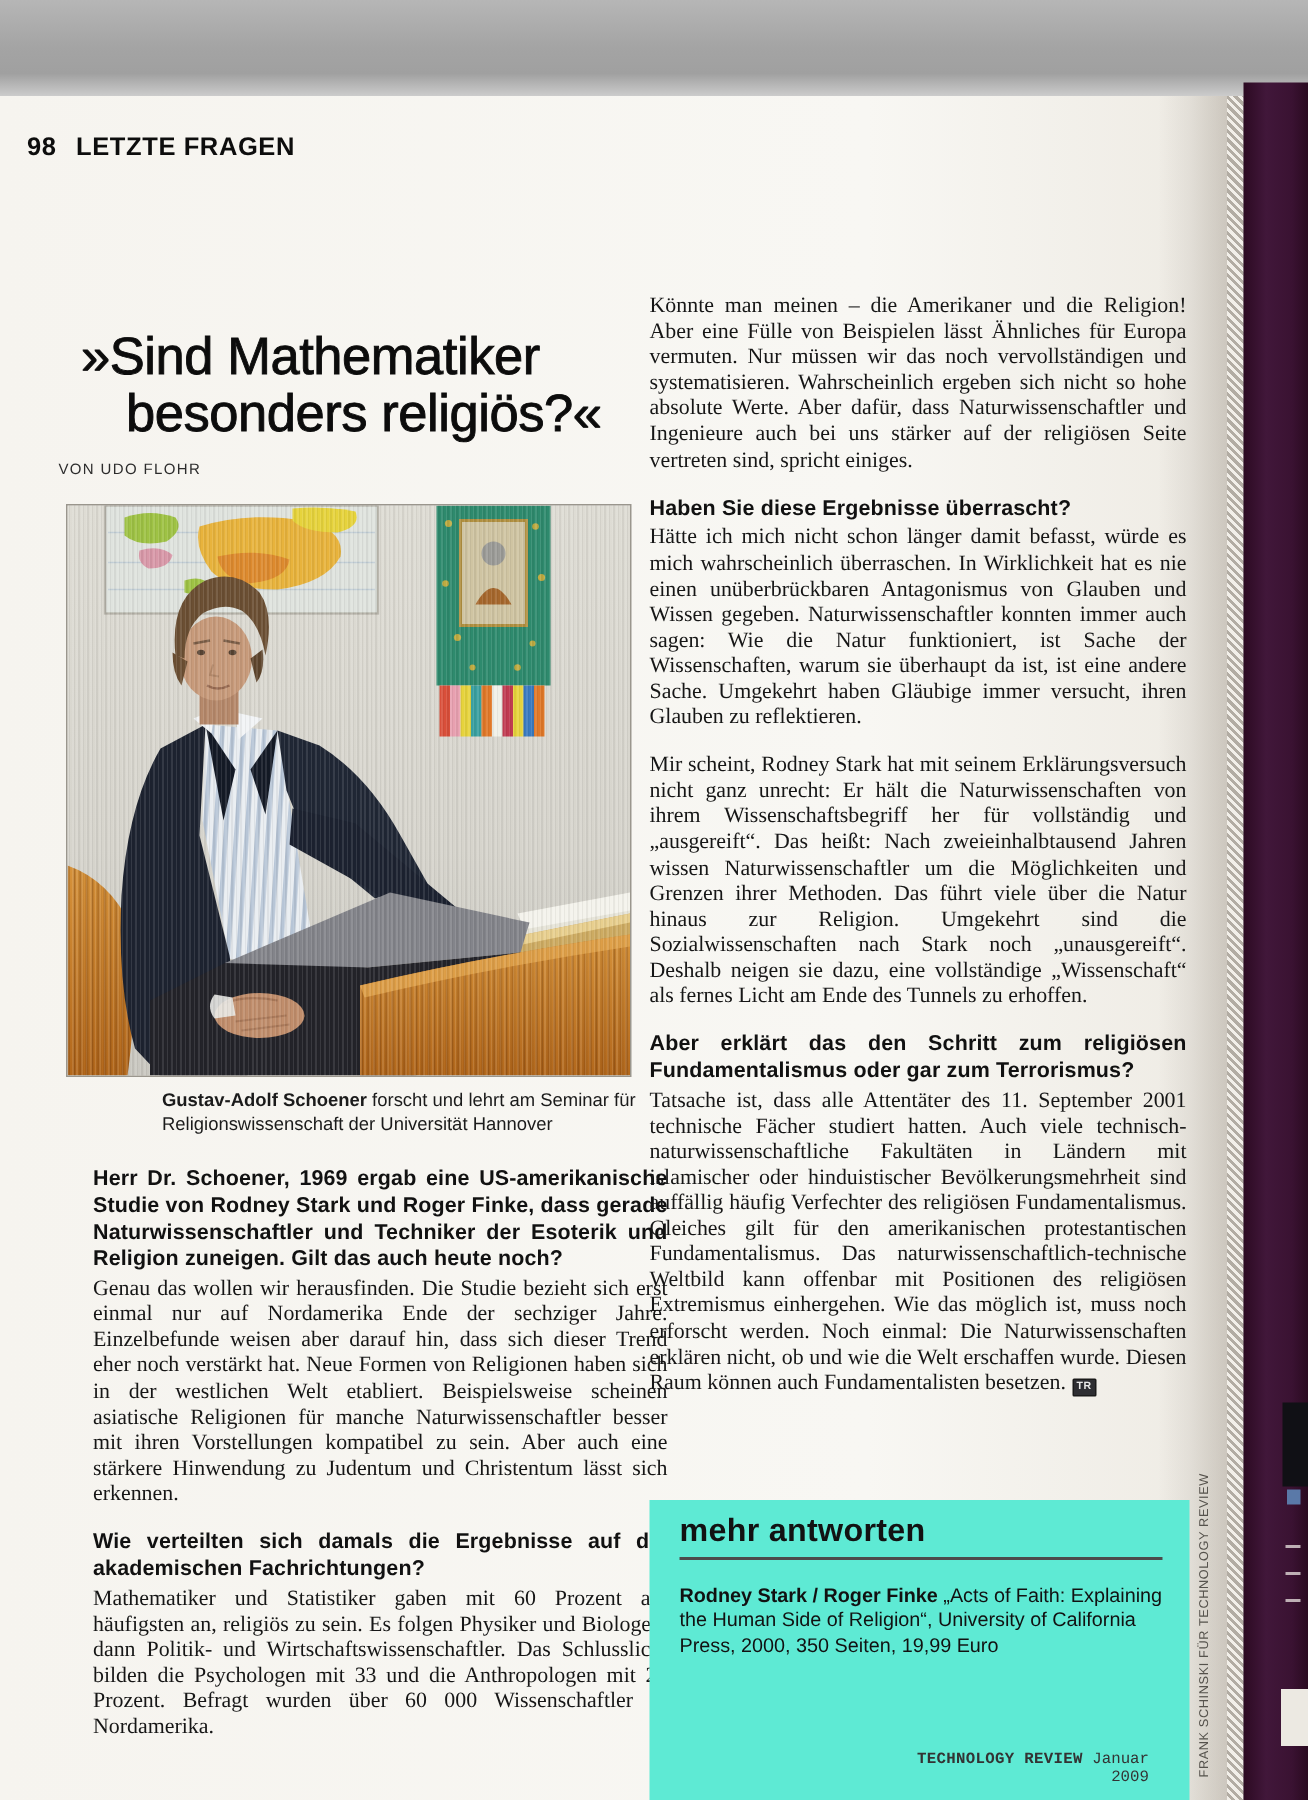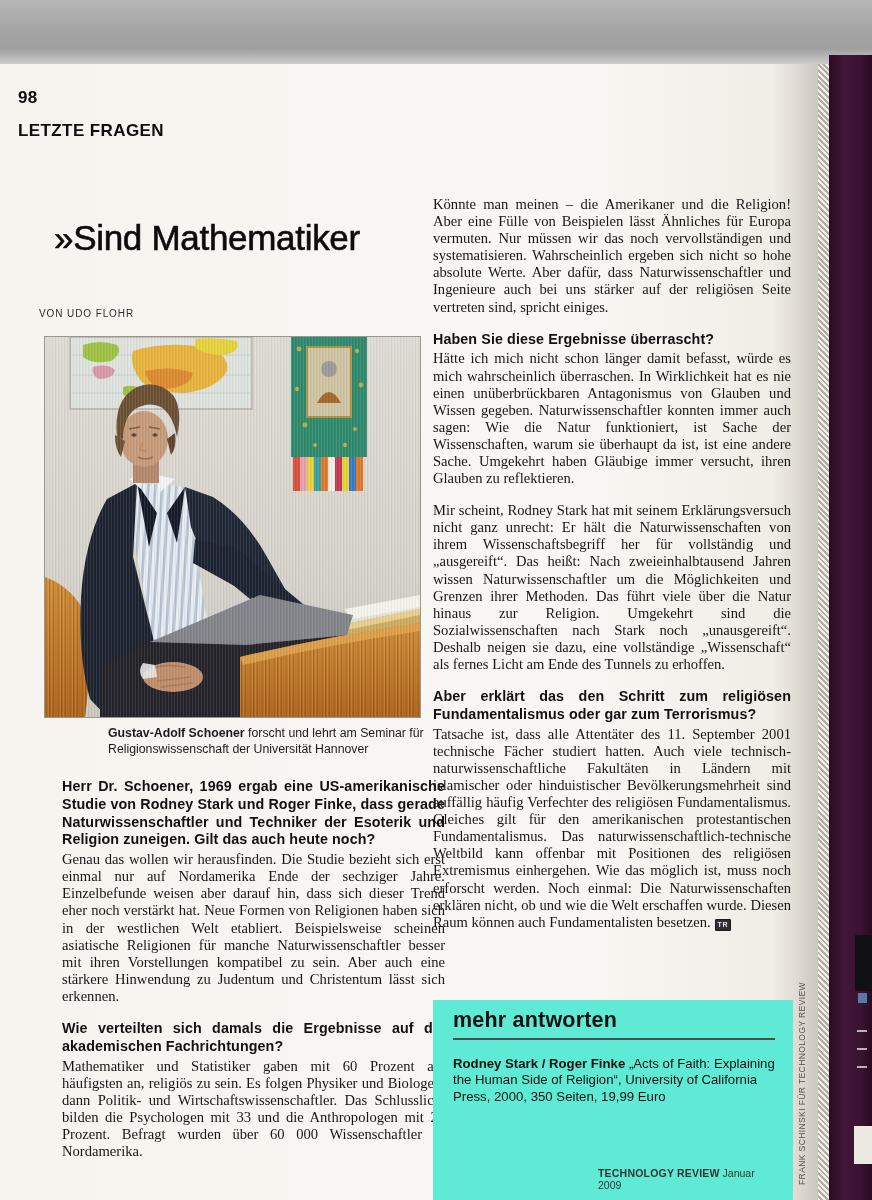--- a/index.html
+++ b/index.html
@@ -20,21 +20,21 @@
     background:repeating-linear-gradient(45deg,#f2efe9 0 2px,#b2aca3 2px 4px);}
   #next-page{left:829px;top:55px;width:43px;height:1145px;
     background:linear-gradient(90deg,#2c0a22 0%,#41173a 35%,#3a1232 75%,#2a0a20 100%);}
   .np-black{left:855px;top:935px;width:17px;height:56px;background:#101015;}
   .np-blue{left:858px;top:993px;width:9px;height:10px;background:#5a79a8;}
   .np-white{left:854px;top:1126px;width:18px;height:38px;background:#ece9e2;}
   .np-dash{background:rgba(235,230,225,.75);width:10px;height:2px;}
 
   
   #header-row{left:18px;top:88px;display:flex;gap:13px;color:#0d0d0d;
-    font-size:17px;font-weight:700;letter-spacing:.4px;flex-direction:column;}
+    font-size:17px;font-weight:700;letter-spacing:.4px;}
 
   
   #title{left:54px;top:219px;color:#0c0c0c;font-size:35px;line-height:38px;
     font-weight:400;letter-spacing:-.3px;-webkit-text-stroke:.6px #0c0c0c;}
   #title .l2{padding-left:30px;display:block;}
 
   #byline{left:39px;top:308px;font-size:10px;letter-spacing:.9px;color:#2c2c2c;}
 
   
   #photo{left:45px;top:337px;width:375px;height:380px;outline:1px solid #9a968d;}
@@ -61,21 +61,21 @@
 
   
   #more-box{left:433px;top:1000px;width:360px;height:204px;background:#5eead4;
      box-sizing:border-box;padding:8px 18px 10px 20px;}
   #more-title{font-size:21.5px;font-weight:700;color:#121212;letter-spacing:.2px;}
   #more-rule{border:0;border-top:2px solid #4c4c4c;margin:5px 0 9px 0;}
   .more-entry{font-size:13.2px;line-height:16.4px;color:#111;margin-top:16px;}
   .more-entry b{font-weight:700;}
 
   
-  #footer{left:598px;top:1167px;width:168px;text-align:left;font-size:10.5px;color:#333;}
+  #footer{left:598px;top:1167px;width:168px;text-align:right;font-size:10.5px;color:#333;font-family:Liberation Mono, monospace;}
   #footer .mag{font-weight:700;letter-spacing:.2px;}
 
   
   #photo-credit{left:797px;top:1185px;width:210px;height:12px;
      transform:rotate(-90deg);transform-origin:0 0;
      font-size:8.5px;letter-spacing:.4px;color:#55524c;white-space:nowrap;}
 </style>
 </head>
 <body>
 
@@ -93,20 +93,21 @@
 <div class="abs np-dash" style="left:857px;top:1048px;"></div>
 <div class="abs np-dash" style="left:857px;top:1066px;"></div>
 
 <div class="abs" id="header-row">
   <span>98</span>
   <span>LETZTE FRAGEN</span>
 </div>
 
 <div class="abs" id="title">
   <span class="l1">»Sind Mathematiker</span>
+  <span class="l2">besonders religiös?«</span>
 </div>
 <div class="abs" id="byline">VON UDO FLOHR</div>
 
 <div class="abs" id="photo">
   <svg width="375" height="380" viewBox="0 0 375 380">
     <defs>
       <linearGradient id="wallG" x1="0" y1="0" x2="0" y2="1">
         <stop offset="0" stop-color="#dedcd4"></stop>
           <stop offset=".6" stop-color="#d6d4cc"></stop>
           <stop offset="1" stop-color="#c9c7c0"></stop>

